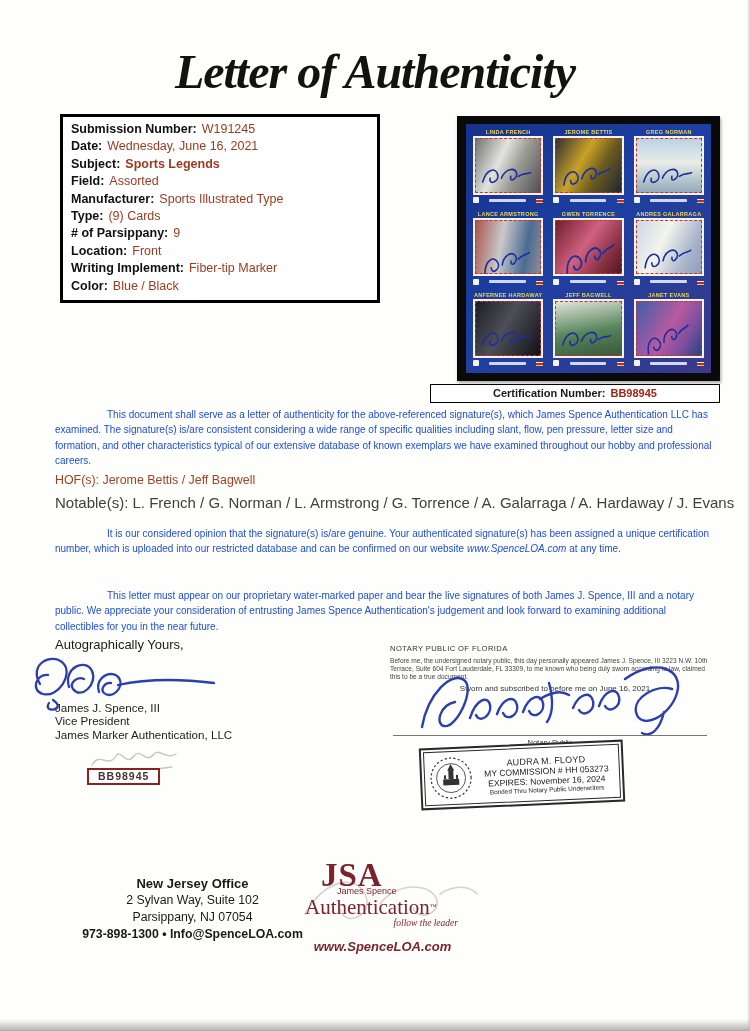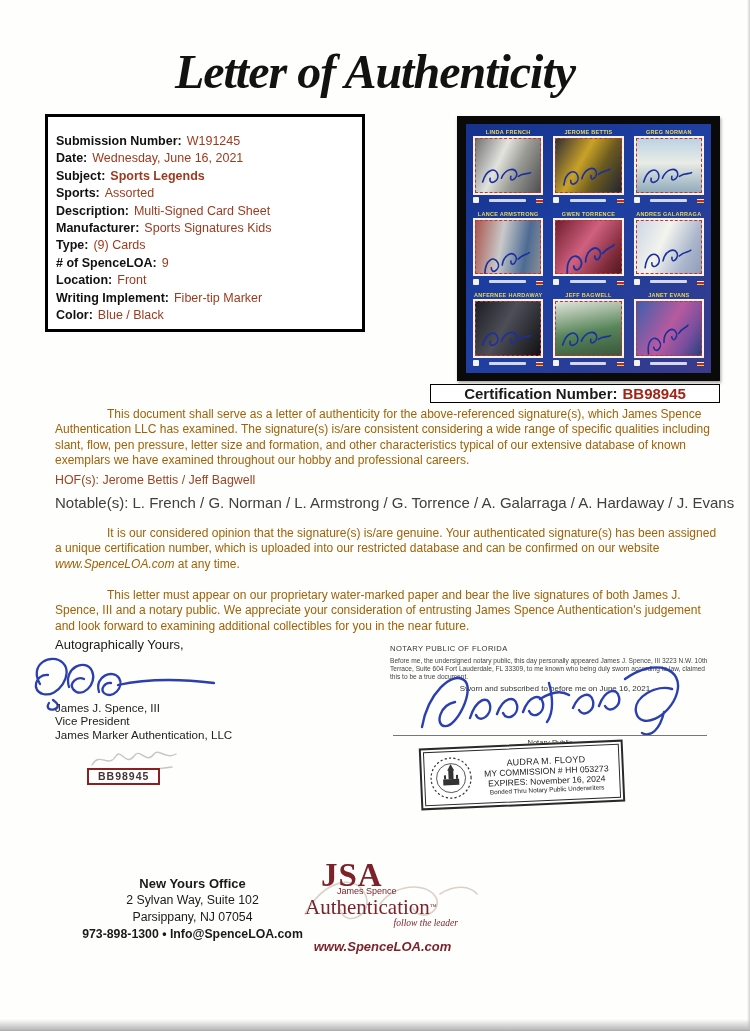--- a/index.html
+++ b/index.html
@@ -10,22 +10,22 @@
     font-family:"Liberation Sans", sans-serif; color:#1a1a1a;
   }
   
   .doc-title {
     position:absolute; top:44px; left:0; width:750px; text-align:center;
     font-family:"Liberation Serif", serif; font-style:italic; font-weight:bold;
     font-size:48px; letter-spacing:-1px; color:#121212;
   }
   
   .info-box {
-    position:absolute; left:45px; top:114px; width:320px;
-    border:3px solid #000; background:#fff; padding:16px 8px 5px 8px;
+    position:absolute; left:60px; top:114px; width:320px;
+    border:3px solid #000; background:#fff; padding:4px 8px 5px 8px;
   }
   .info-row { font-size:12.5px; line-height:17.4px; white-space:nowrap; }
   .info-row .lbl { font-weight:bold; color:#111; }
   .info-row .val { color:#9c3a1e; margin-left:5px; }
   .info-row.bold-val .val { font-weight:bold; }
   
   .card-image {
     position:absolute; left:457px; top:116px; width:263px; height:265px;
     background:#0a0a0a; padding:8px 9px;
     box-shadow:1px 2px 3px rgba(0,0,0,.35);
@@ -61,25 +61,25 @@
   .p8 { background:linear-gradient(170deg,#e6e6de 0%,#57855a 55%,#39573b 100%); }
   .p9 { background:linear-gradient(120deg,#3a5fae 0%,#b85a9e 50%,#7a4f9e 75%,#24407e 100%); }
   .card-strip { height:11px; display:flex; align-items:center; justify-content:space-between; padding:0 3px; }
   .logo-sq { width:6px; height:6px; background:#f2f2f2; border-radius:1px; }
   .team-bar { width:52%; height:3px; background:rgba(255,255,255,.8); border-radius:1px; }
   .flag-sq { width:7px; height:6px; background:linear-gradient(180deg,#24418e 0 34%,#e8e8e8 34% 55%,#cc2222 55% 78%,#e8c93a 78% 100%); }
   
   .cert-box {
     position:absolute; left:430px; top:384px; width:290px; height:19px;
     border:1px solid #000; background:#fff; text-align:center;
-    font-size:15px; font-weight:bold; line-height:17px;
+    font-size:11px; font-weight:bold; line-height:17px;
   }
   .cert-box .cert-val { color:#a32315; margin-left:5px; }
   
-  .para { position:absolute; left:55px; width:662px; font-size:12px; line-height:15.3px; color:#a16207; }
+  .para { position:absolute; left:55px; width:662px; font-size:10px; line-height:15.3px; color:#1d4ed8; }
   .para.indent { text-indent:52px; }
   #p1 { top:407px; }
   .hof-line { position:absolute; left:55px; top:473px; font-size:12.4px; color:#9c4423; }
   .notable-line { position:absolute; left:55px; top:494px; font-size:15px; color:#404040; }
   #p2 { top:526px; }
   #p2 .site { font-style:italic; }
   #p3 { top:588px; }
   
   .salutation { position:absolute; left:55px; top:637px; font-size:13px; }
   .jsa-sig { position:absolute; left:22px; top:652px; width:195px; height:62px; color:#2b3fae; }
@@ -149,25 +149,24 @@
 </svg>
 
 <div class="page">
 
   <div class="doc-title">Letter of Authenticity</div>
 
   <div class="info-box">
     <div class="info-row"><span class="lbl">Submission Number:</span><span class="val">W191245</span></div>
     <div class="info-row"><span class="lbl">Date:</span><span class="val">Wednesday, June 16, 2021</span></div>
     <div class="info-row bold-val"><span class="lbl">Subject:</span><span class="val">Sports Legends</span></div>
-    <div class="info-row"><span class="lbl">Sports:</span><span class="val">Assorted</span></div>
-    <div class="info-row"><span class="lbl">Description:</span><span class="val">Multi-Signed Card Sheet</span></div>
-    <div class="info-row"><span class="lbl">Manufacturer:</span><span class="val">Sports Signatures Kids</span></div>
+    <div class="info-row"><span class="lbl">Field:</span><span class="val">Assorted</span></div>
+    <div class="info-row"><span class="lbl">Manufacturer:</span><span class="val">Sports Illustrated Type</span></div>
     <div class="info-row"><span class="lbl">Type:</span><span class="val">(9) Cards</span></div>
-    <div class="info-row"><span class="lbl"># of SpenceLOA:</span><span class="val">9</span></div>
+    <div class="info-row"><span class="lbl"># of Parsippany:</span><span class="val">9</span></div>
     <div class="info-row"><span class="lbl">Location:</span><span class="val">Front</span></div>
     <div class="info-row"><span class="lbl">Writing Implement:</span><span class="val">Fiber-tip Marker</span></div>
     <div class="info-row"><span class="lbl">Color:</span><span class="val">Blue / Black</span></div>
   </div>
 
   <div class="card-image">
     <div class="card-sheet">
       <div class="card">
         <div class="card-name">LINDA FRENCH</div>
         <div class="card-photo p1">
@@ -335,21 +334,21 @@
       <div class="stamp-text">
         <div class="st-name">AUDRA M. FLOYD</div>
         <div class="st-comm">MY COMMISSION # HH 053273</div>
         <div class="st-exp">EXPIRES: November 16, 2024</div>
         <div class="st-bond">Bonded Thru Notary Public Underwriters</div>
       </div>
     </div>
   </div>
 
   <div id="nj-office" class="footer-col">
-    <div class="office-title">New Yours Office</div>
+    <div class="office-title">New Jersey Office</div>
     <div class="office-line">2 Sylvan Way, Suite 102</div>
     <div class="office-line">Parsippany, NJ 07054</div>
     <div class="office-contact">973-898-1300 • Info@SpenceLOA.com</div>
   </div>
 
   <div class="jsa-logo">
     <svg class="logo-watermark" viewBox="0 0 200 70" fill="none">
       <path d="M20,50 C40,15 70,10 80,30 C90,50 60,65 55,45 M95,40 C110,20 140,18 150,32 C160,46 135,60 128,44 M155,30 C170,20 185,22 192,30" stroke="currentColor" stroke-width="1.6" stroke-linecap="round"></path>
     </svg>
     <div class="jsa-mono">JSA</div>

